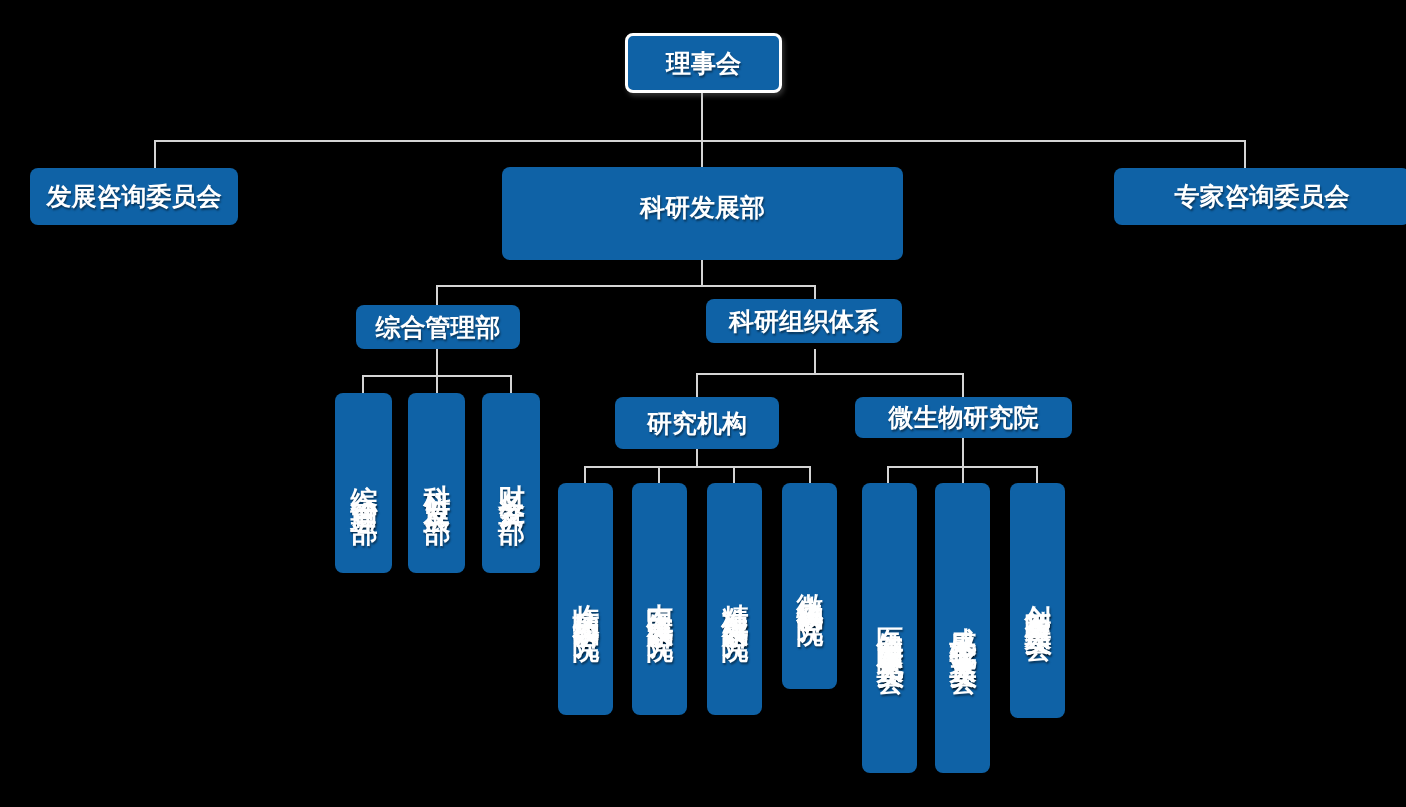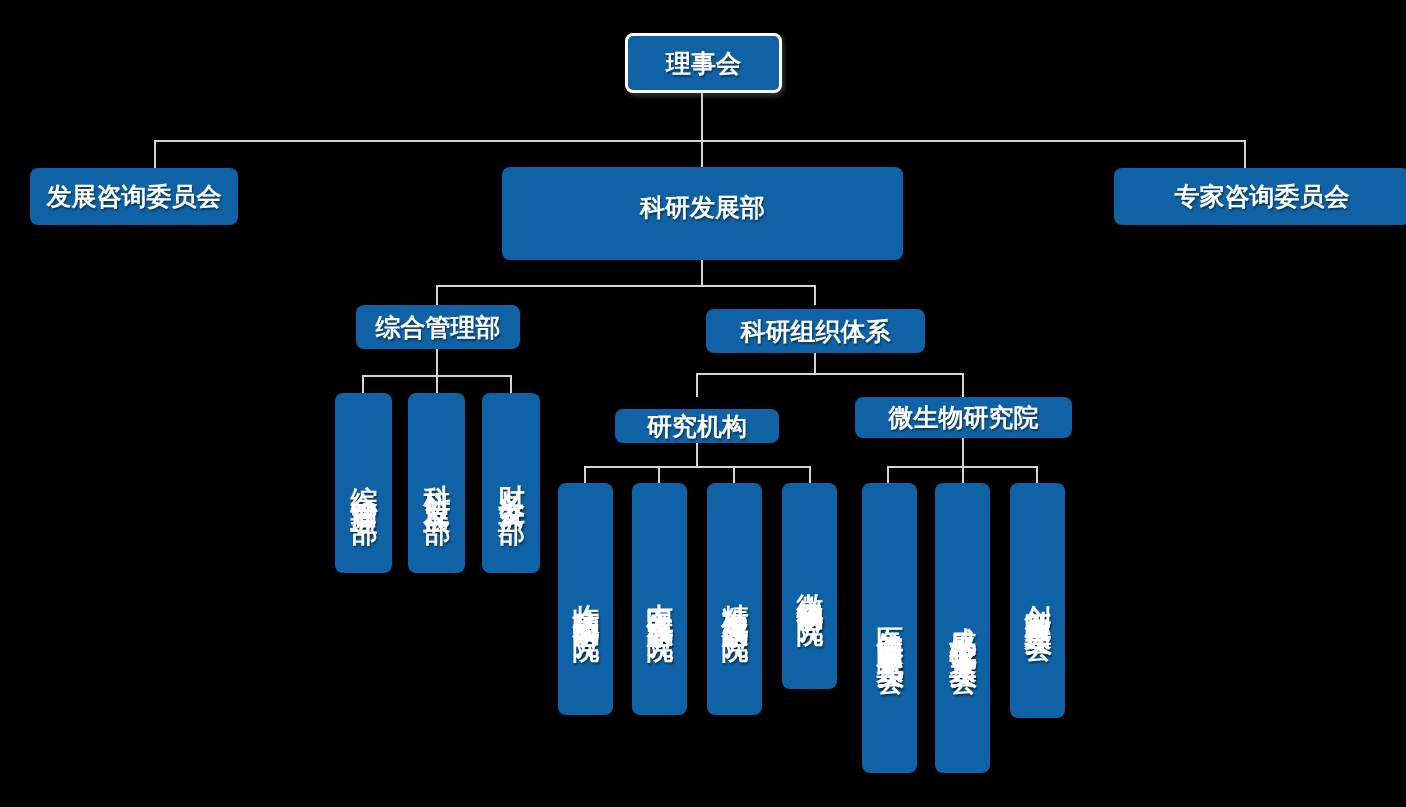--- a/index.html
+++ b/index.html
@@ -99,33 +99,33 @@
   <div class="node" style="left:30px;top:168px;width:208px;height:57px">发展咨询委员会</div>
 
   <div class="node director" style="left:502px;top:167px;width:401px;height:93px">
     <div class="dir-title">科研发展部</div>
   </div>
 
   <div class="node" style="left:1114px;top:168px;width:296px;height:57px">专家咨询委员会</div>
 
   <div class="node" style="left:356px;top:305px;width:164px;height:44px">综合管理部</div>
 
-  <div class="node" style="left:706px;top:309px;width:219px;height:44px">科研组织体系</div>
+  <div class="node" style="left:706px;top:299px;width:196px;height:44px">科研组织体系</div>
 
   <div class="node vbox" style="left:335px;top:393px;width:57px;height:180px">
     <span class="vtext wide">综合管理部</span>
   </div>
   <div class="node vbox" style="left:408px;top:393px;width:57px;height:180px">
     <span class="vtext wide">科研发展部</span>
   </div>
   <div class="node vbox" style="left:482px;top:393px;width:58px;height:180px">
     <span class="vtext wide">财务资产部</span>
   </div>
 
-  <div class="node" style="left:615px;top:409px;width:164px;height:34px">研究机构</div>
+  <div class="node" style="left:615px;top:397px;width:164px;height:52px">研究机构</div>
 
   <div class="node" style="left:855px;top:397px;width:217px;height:41px">微生物研究院</div>
 
   <div class="node vbox" style="left:558px;top:483px;width:55px;height:232px">
     <span class="vtext">临床药学研究院</span>
   </div>
   <div class="node vbox" style="left:632px;top:483px;width:55px;height:232px">
     <span class="vtext">中医健康研究院</span>
   </div>
   <div class="node vbox" style="left:707px;top:483px;width:55px;height:232px">

